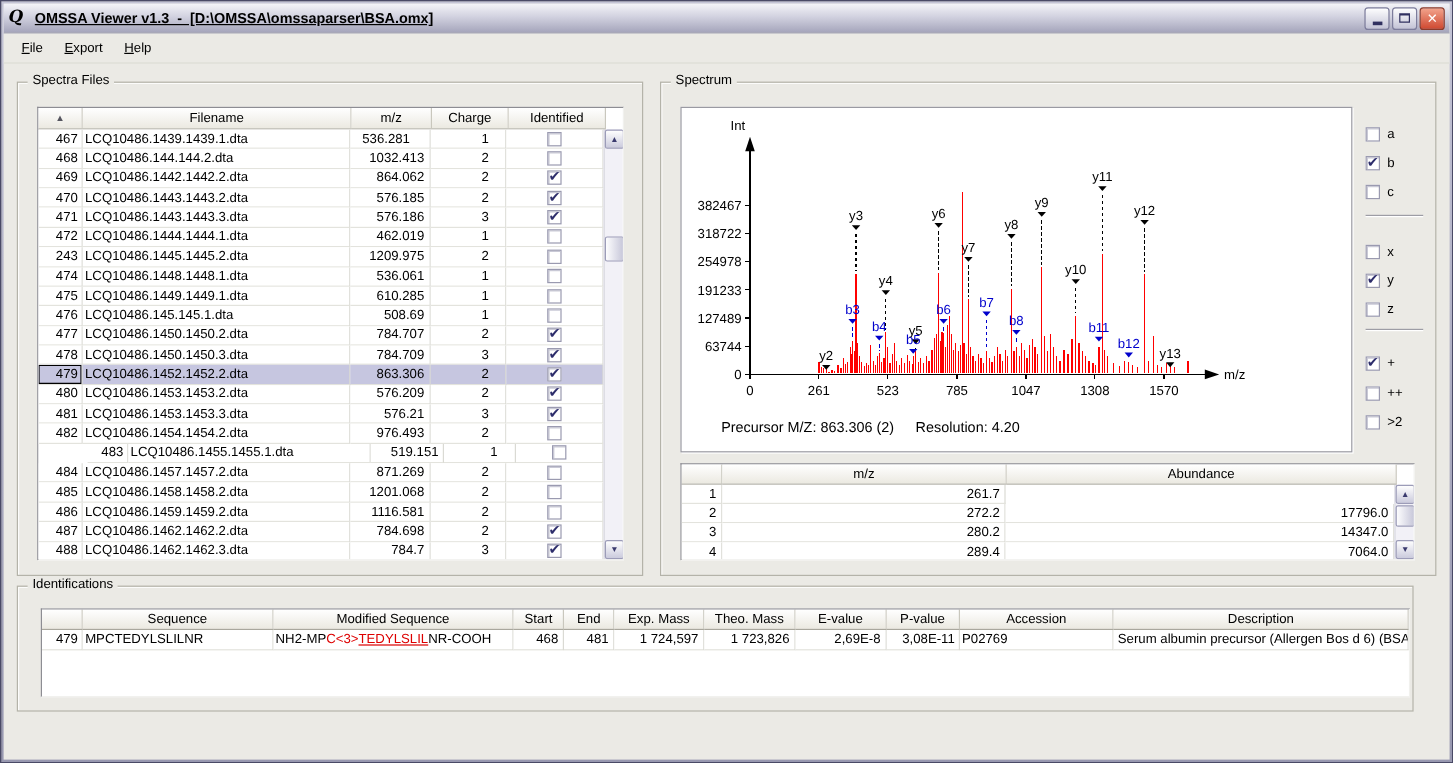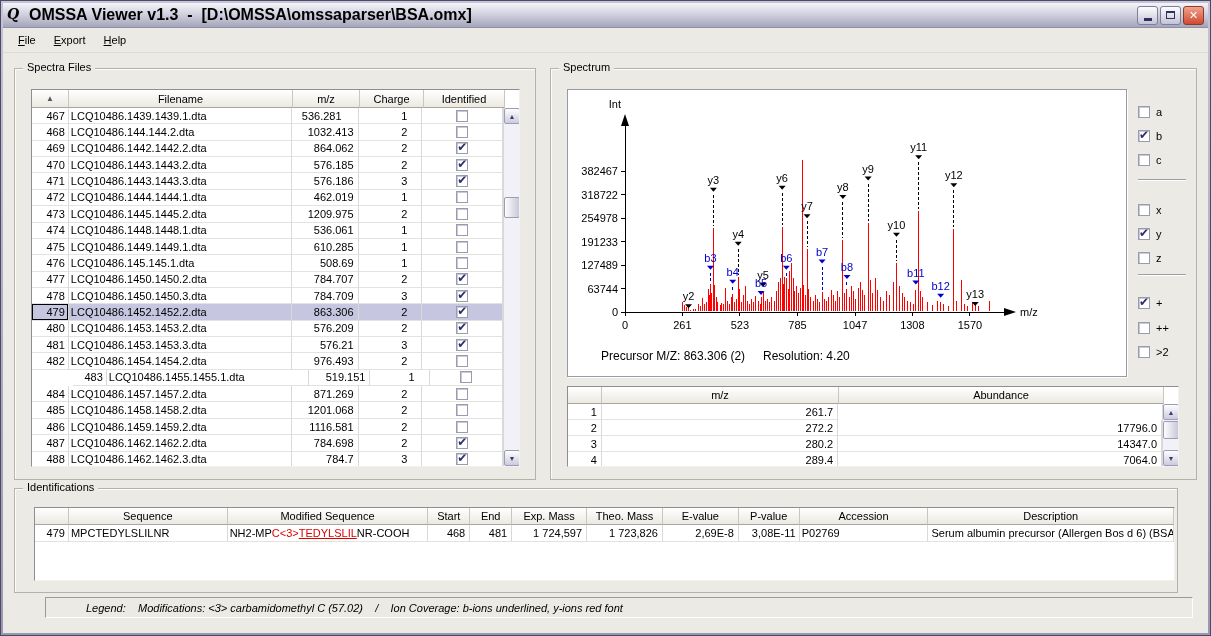--- a/index.html
+++ b/index.html
@@ -8,21 +8,21 @@
     position:relative;width:1211px;height:636px;
     border:1px solid #4a4a66;background:linear-gradient(180deg,#c4c4d6,#9898b0);
     padding:2px;font-family:"Liberation Sans","DejaVu Sans",sans-serif;font-size:11px;color:#000;
   }
   .inner{position:relative;width:100%;height:100%;background:#ebeae5;overflow:hidden;}
   
   .titlebar{position:absolute;left:0;top:0;right:0;height:25px;
     background:linear-gradient(180deg,#f4f4f8 0%,#d2d2e0 45%,#a5a5bb 100%);
     display:flex;align-items:center;padding:0 4px;border-bottom:1px solid #8f8fa6;}
   .app-icon{width:18px;height:16px;font:italic bold 14px "DejaVu Serif",serif;line-height:15px;margin-right:4px;}
-  .title-text{font-weight:bold;font-size:16px;white-space:pre;}
+  .title-text{font-weight:bold;font-size:12px;white-space:pre;text-decoration:underline;}
   .win-buttons{margin-left:auto;display:flex;gap:2px;}
   .wbtn{width:21px;height:19px;border:1px solid #7d7d9c;border-radius:3px;
     background:linear-gradient(180deg,#fdfdfe,#c3c3d6);display:flex;align-items:center;justify-content:center;
     color:#303060;font-size:10px;font-weight:bold;}
   .wbtn.close{background:linear-gradient(180deg,#f2a38c,#cf4931);border-color:#8c3a2a;color:#fff;font-size:11px;}
   .glyph-min{display:block;width:8px;height:3px;background:#303060;margin-top:8px;}
   .glyph-max{display:block;width:9px;height:8px;border:1px solid #303060;border-top:2px solid #303060;}
   
   .menubar{position:absolute;left:0;top:25px;right:0;height:25px;display:flex;align-items:center;
     padding-left:6px;border-bottom:1px solid #dddcd4;background:#ebeae5;}
@@ -163,21 +163,21 @@
             <div class="tr" style="height: 16.36px;">
               <div class="td ra" style="width: 37px; padding-right: 3px;">472</div>
               <div class="td la" style="width: 224px; padding-left: 2px;">LCQ10486.1444.1444.1.dta</div>
               <div class="td ra" style="width: 67px; padding-right: 4px;">462.019</div>
               <div class="td ra" style="width: 64px; padding-right: 14px;">1</div>
               <div class="td ca" style="width: 81px;">
                 <span class="cb"></span>
               </div>
             </div>
             <div class="tr" style="height: 16.36px;">
-              <div class="td ra" style="width: 37px; padding-right: 3px;">473</div>
+              <div class="td ra" style="width: 37px; padding-right: 3px;">243</div>
               <div class="td la" style="width: 224px; padding-left: 2px;">LCQ10486.1445.1445.2.dta</div>
               <div class="td ra" style="width: 67px; padding-right: 4px;">1209.975</div>
               <div class="td ra" style="width: 64px; padding-right: 14px;">2</div>
               <div class="td ca" style="width: 81px;">
                 <span class="cb"></span>
               </div>
             </div>
             <div class="tr" style="height: 16.36px;">
               <div class="td ra" style="width: 37px; padding-right: 3px;">474</div>
               <div class="td la" style="width: 224px; padding-left: 2px;">LCQ10486.1448.1448.1.dta</div>
@@ -675,18 +675,15 @@
               <div class="td ra" style="width: 76px; padding-right: 4px;">1 723,826</div>
               <div class="td ra" style="width: 76px; padding-right: 4px;">2,69E-8</div>
               <div class="td ra" style="width: 61px; padding-right: 3px;">3,08E-11</div>
               <div class="td la" style="width: 129px; padding-left: 2px;">P02769</div>
               <div class="td la" style="width: 246px; padding-left: 3px;">Serum albumin precursor (Allergen Bos d 6) (BSA)</div>
             </div>
           </div>
         </div>
     </div>
 
-    <div class="legendbar" style="left:42px;top:594px;width:1148px;height:21px;">
-      <span class="legend-text">Legend:    Modifications: &lt;3&gt; carbamidomethyl C (57.02)    /    Ion Coverage: b-ions underlined, y-ions red font</span>
-    </div>
 
   </div>
 </div>
 
 </body></html>

